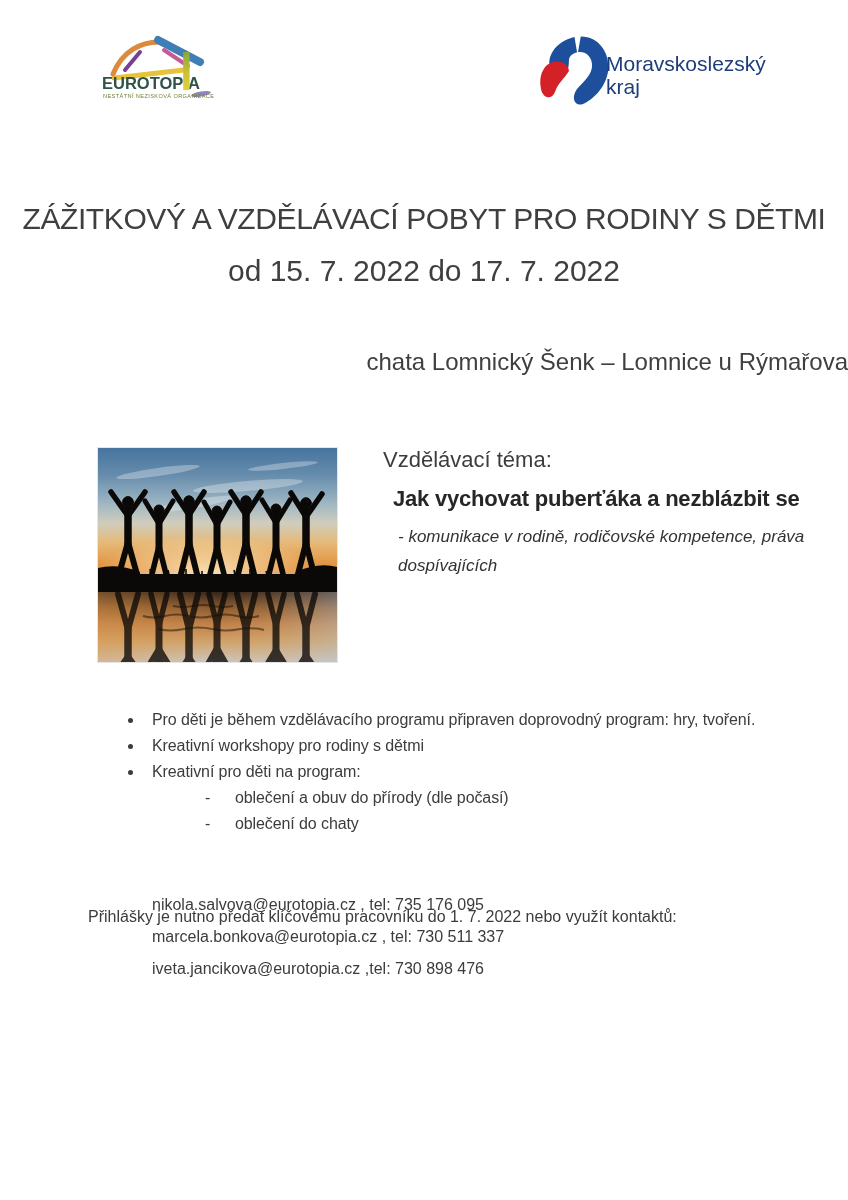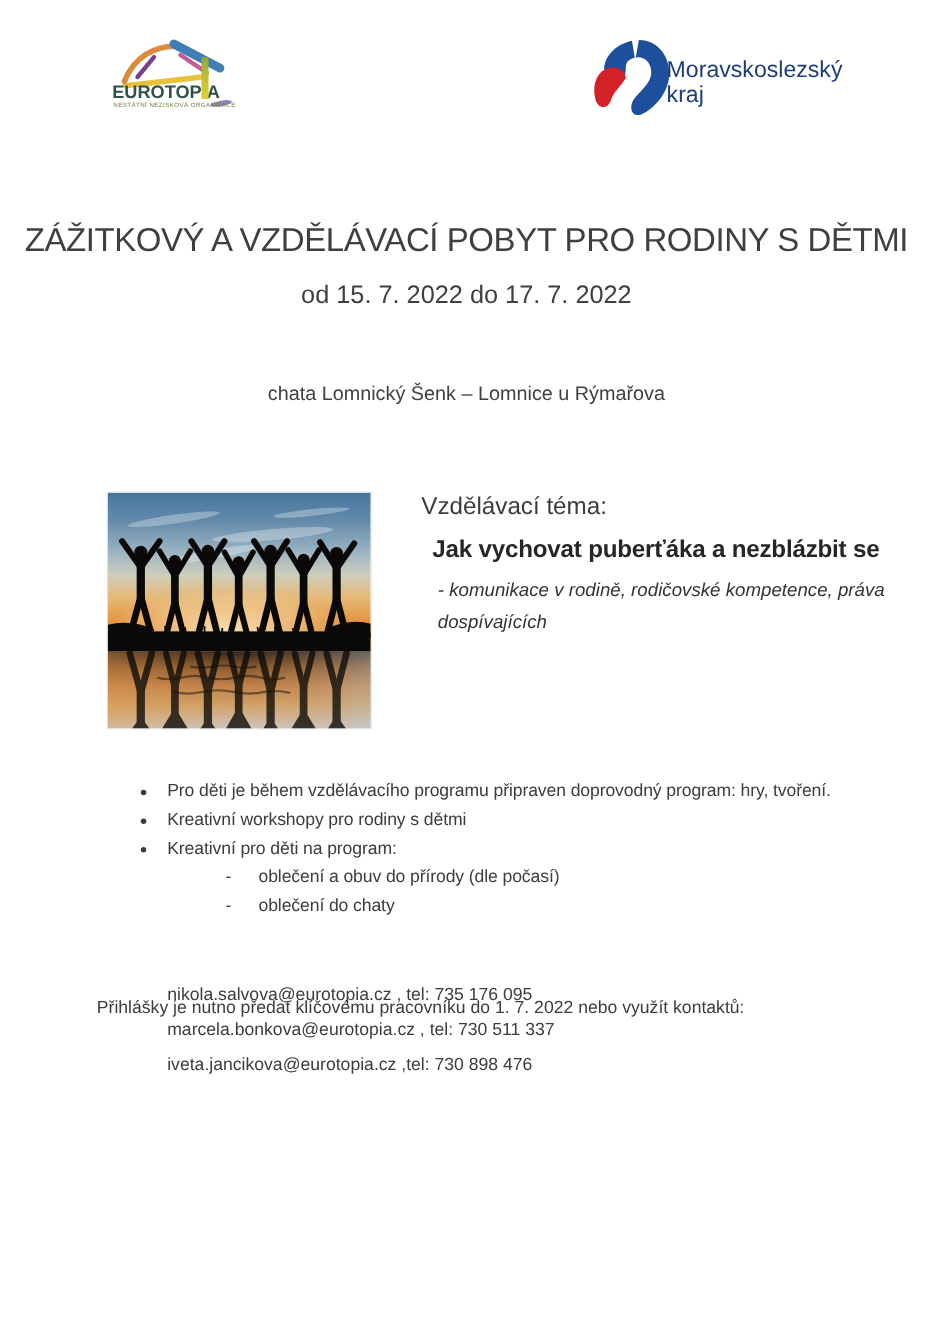--- a/index.html
+++ b/index.html
@@ -3,22 +3,22 @@
 <meta charset="utf-8">
 <style>
   html,body{margin:0;padding:0;background:#ffffff;}
   .page{
     position:relative;width:848px;height:1200px;background:#ffffff;overflow:hidden;
     font-family:"Liberation Sans","DejaVu Sans",sans-serif;color:#3c3c3c;
   }
   .abs{position:absolute;white-space:nowrap;}
   .centered{left:0;width:848px;text-align:center;}
   .title{top:202px;font-size:30px;letter-spacing:-0.4px;color:#3f3f3f;}
-  .dates{top:254px;font-size:23px;color:#3f3f3f;}
-  .location{top:348px;font-size:18px;color:#3f3f3f;}
+  .dates{top:254px;font-size:30px;color:#3f3f3f;}
+  .location{top:348px;font-size:24px;color:#3f3f3f;text-align:right;}
   .topic-label{left:383px;top:447px;font-size:22px;}
   .topic-headline{left:393px;top:486px;font-size:22px;font-weight:bold;color:#262626;letter-spacing:-0.2px;}
   .topic-details{left:398px;top:522px;font-size:17px;font-style:italic;line-height:29px;color:#333;}
   .topic-details span{display:block;}
   .photo{left:98px;top:448px;width:239px;height:214px;box-shadow:0 0 0 1px #e5e5e5;}
   .bullets{left:128px;top:707px;width:672px;font-size:16px;letter-spacing:-0.1px;}
   .b-row{height:26px;display:flex;align-items:center;}
   .dot{width:5px;height:5px;border-radius:50%;background:#3c3c3c;margin-right:19px;flex:0 0 auto;}
   .sub{padding-left:77px;}
   .subdash{display:inline-block;width:30px;flex:0 0 auto;}

